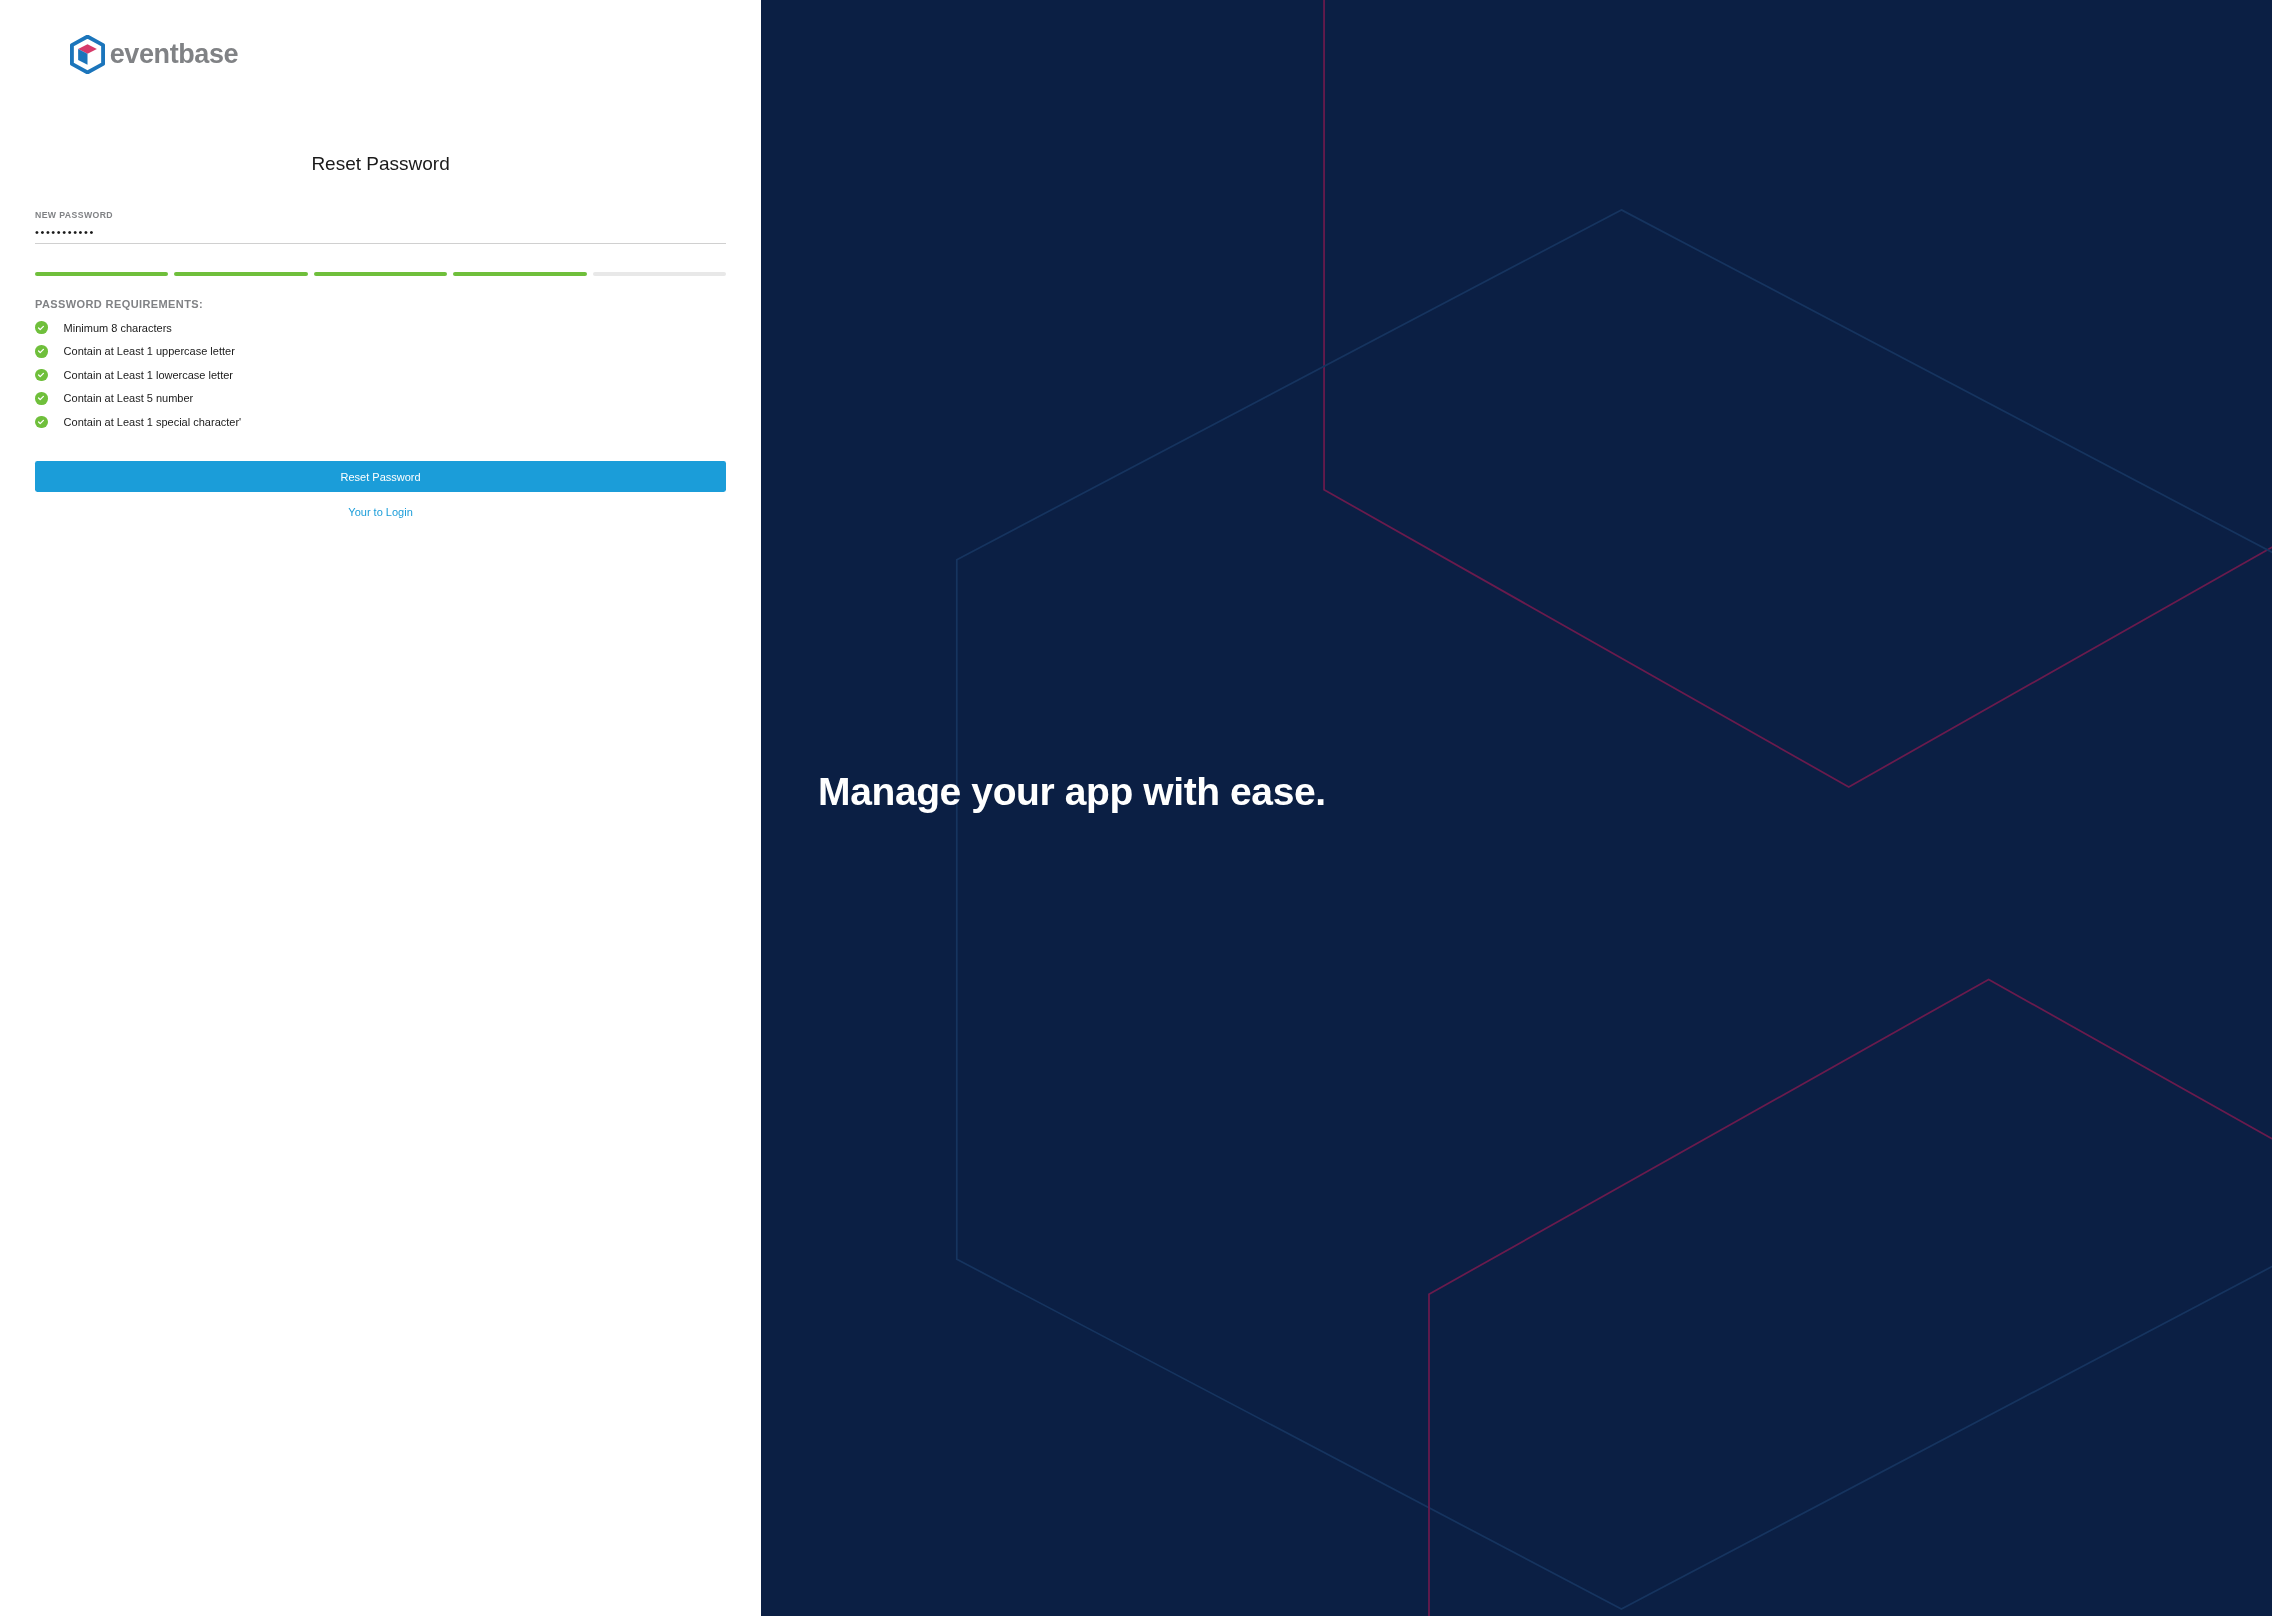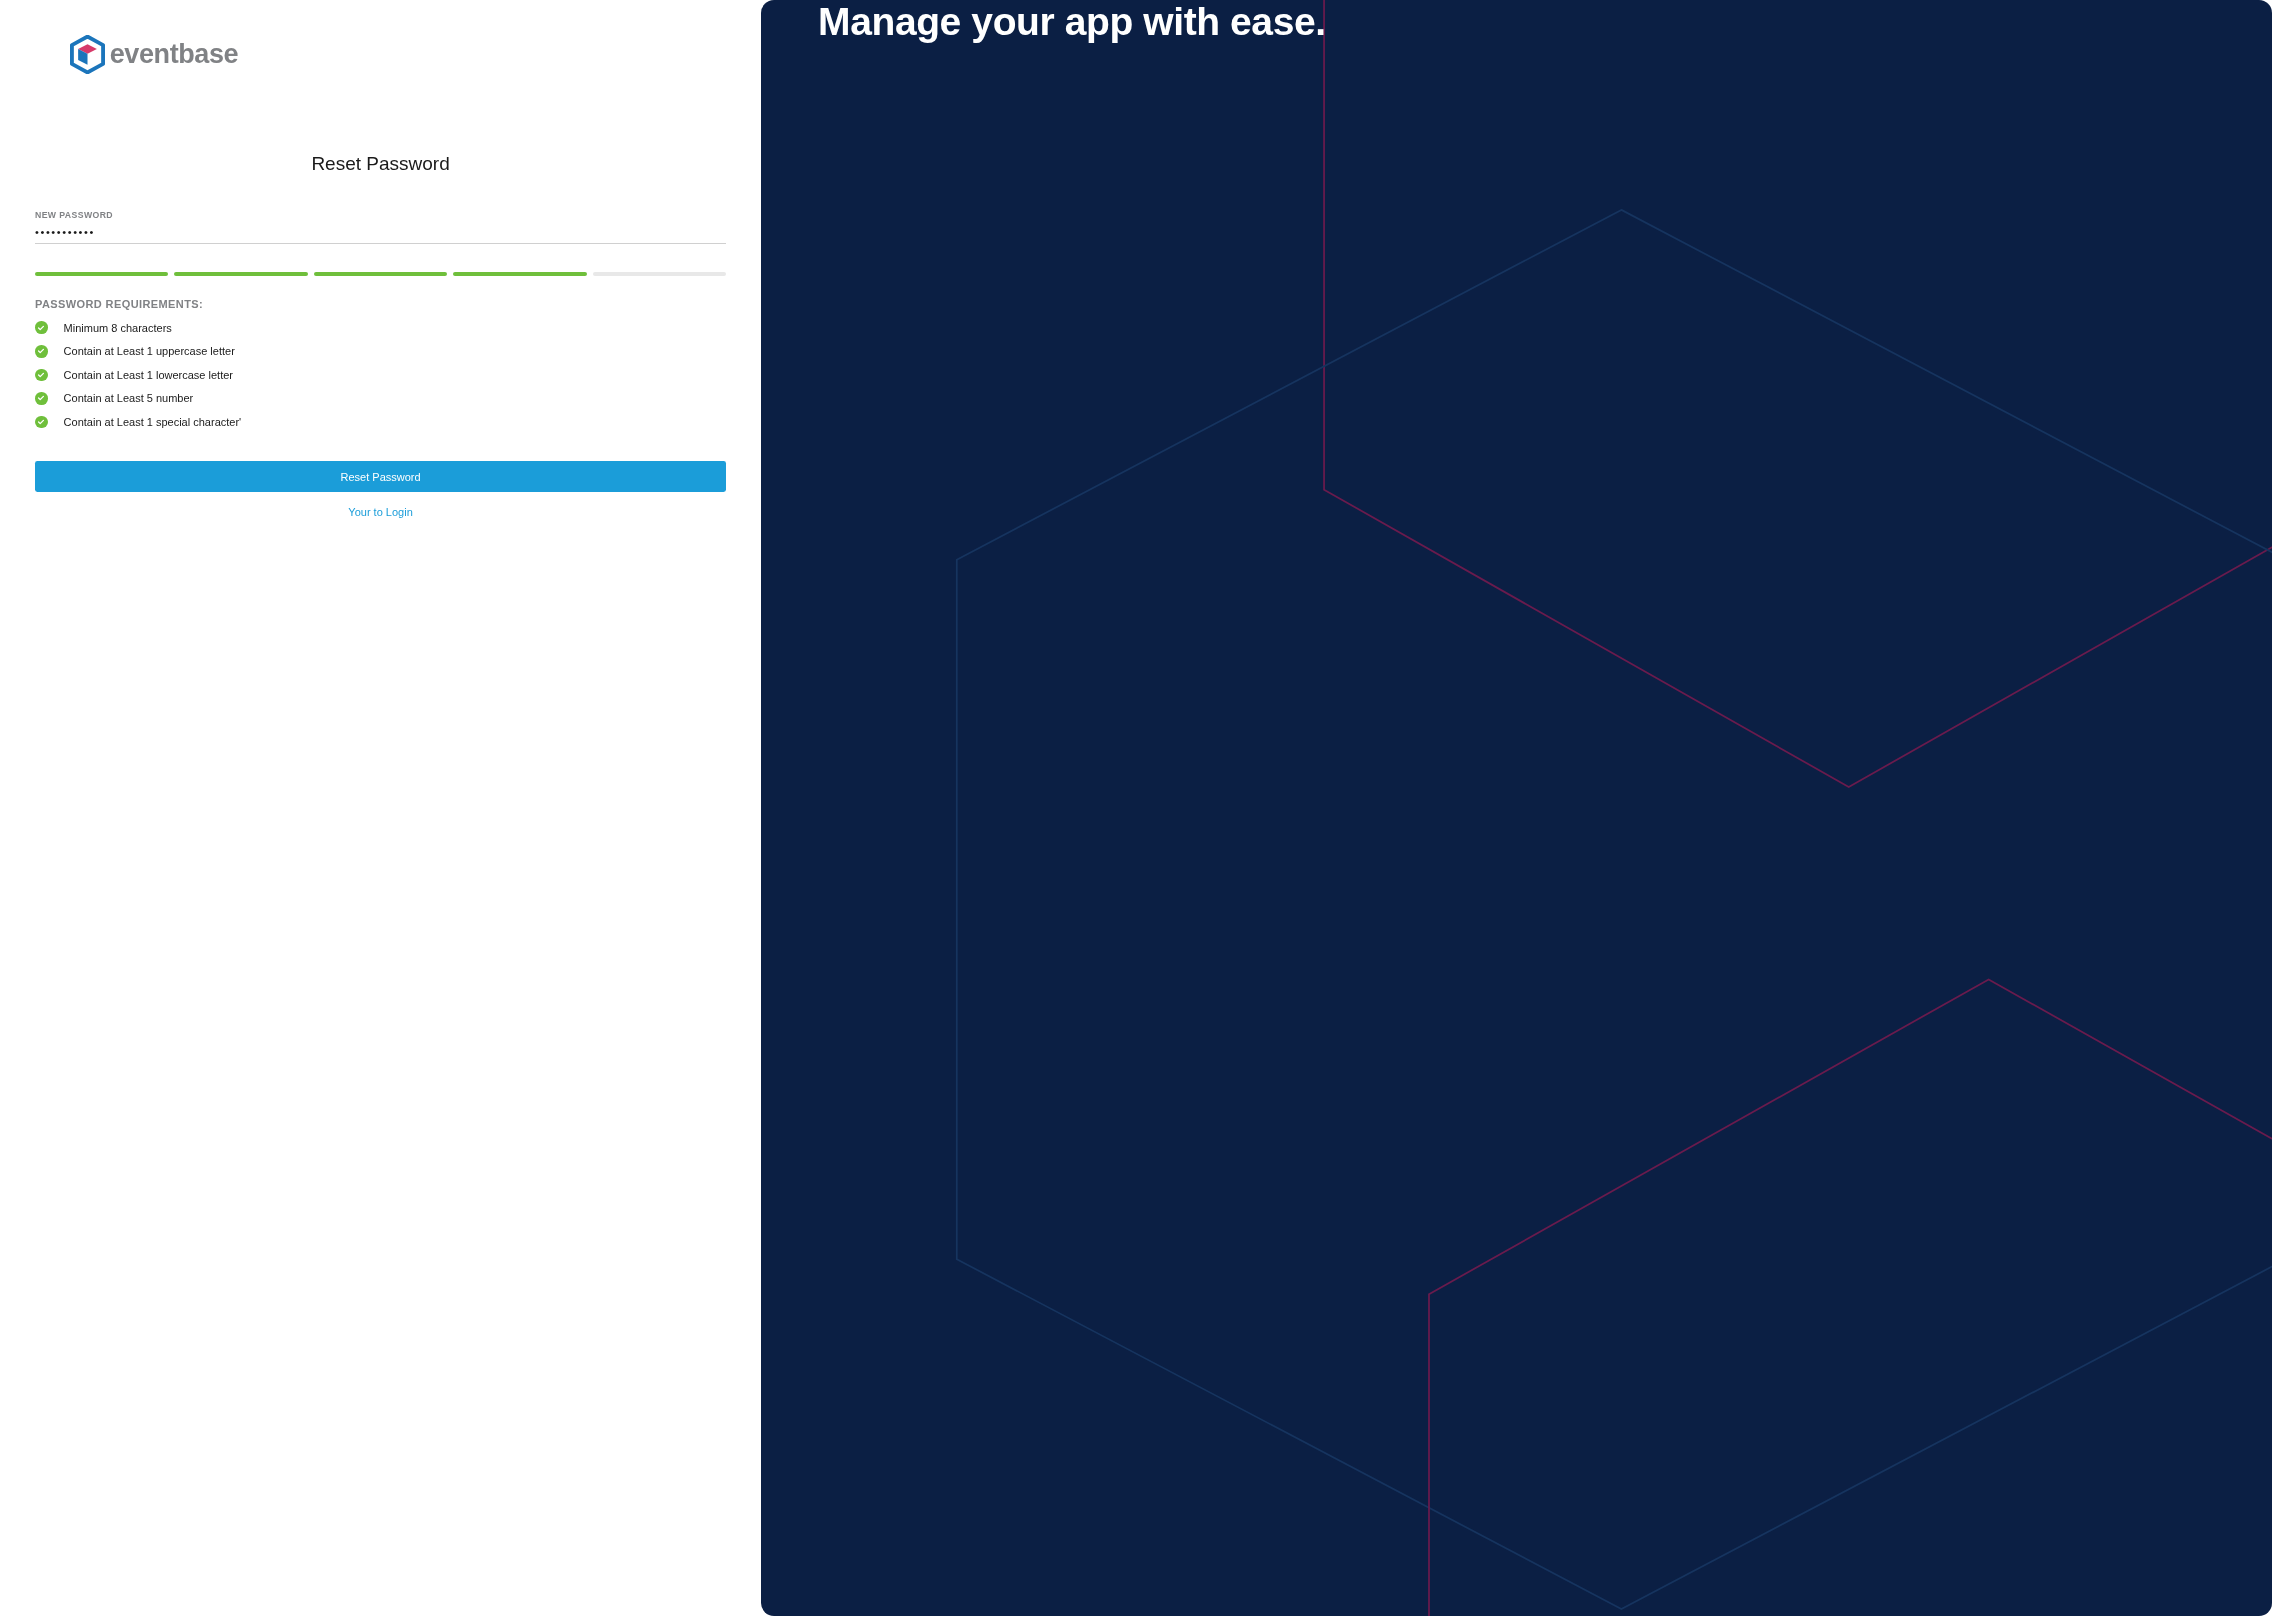--- a/index.html
+++ b/index.html
@@ -137,22 +137,22 @@
     cursor: pointer;
   }
   
   .right-panel {
     flex: 1;
     background: #0b1f44;
     position: relative;
     overflow: hidden;
     display: flex;
     flex-direction: column;
+    justify-content: center;
     padding: 0 57px;
-    border-radius: 13px;
   }
   
   .right-panel svg.bg {
     position: absolute;
     top: 0; left: 0;
     width: 100%; height: 100%;
     pointer-events: none;
   }
   
   .hero-title {

